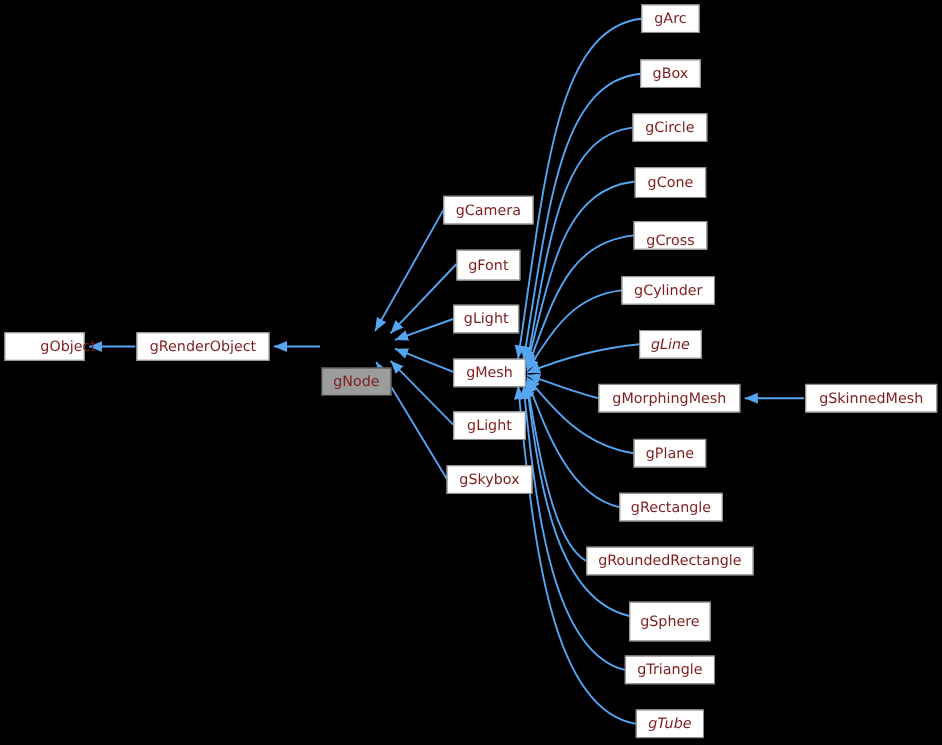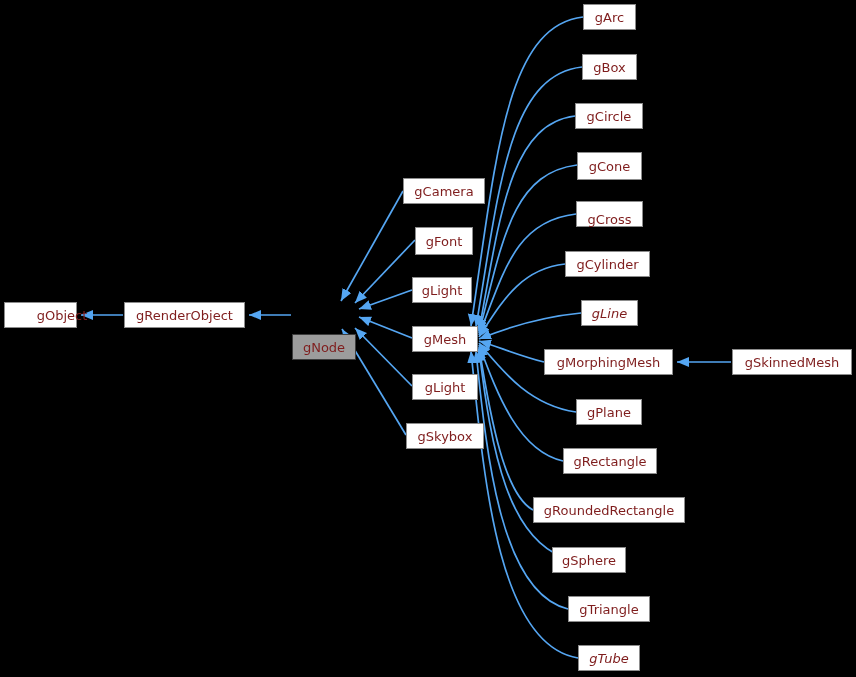--- a/index.html
+++ b/index.html
@@ -115,21 +115,21 @@
     </div>
   <div class="node" style="left:576px; top:399px; width:66px; height:26px;">
       <span>gPlane</span>
     </div>
   <div class="node" style="left:563px; top:448px; width:94px; height:26px;">
       <span>gRectangle</span>
     </div>
   <div class="node" style="left:533px; top:497px; width:152px; height:26px;">
       <span>gRoundedRectangle</span>
     </div>
-  <div class="node" style="left:552px; top:547px; width:74px; height:26px;">
+  <div class="node" style="left:572px; top:547px; width:74px; height:36px;">
       <span>gSphere</span>
     </div>
   <div class="node" style="left:568px; top:596px; width:82px; height:26px;">
       <span>gTriangle</span>
     </div>
   <div class="node" style="left:578px; top:645px; width:62px; height:26px;font-style:italic;">
       <span>gTube</span>
     </div>
 
 </div>

